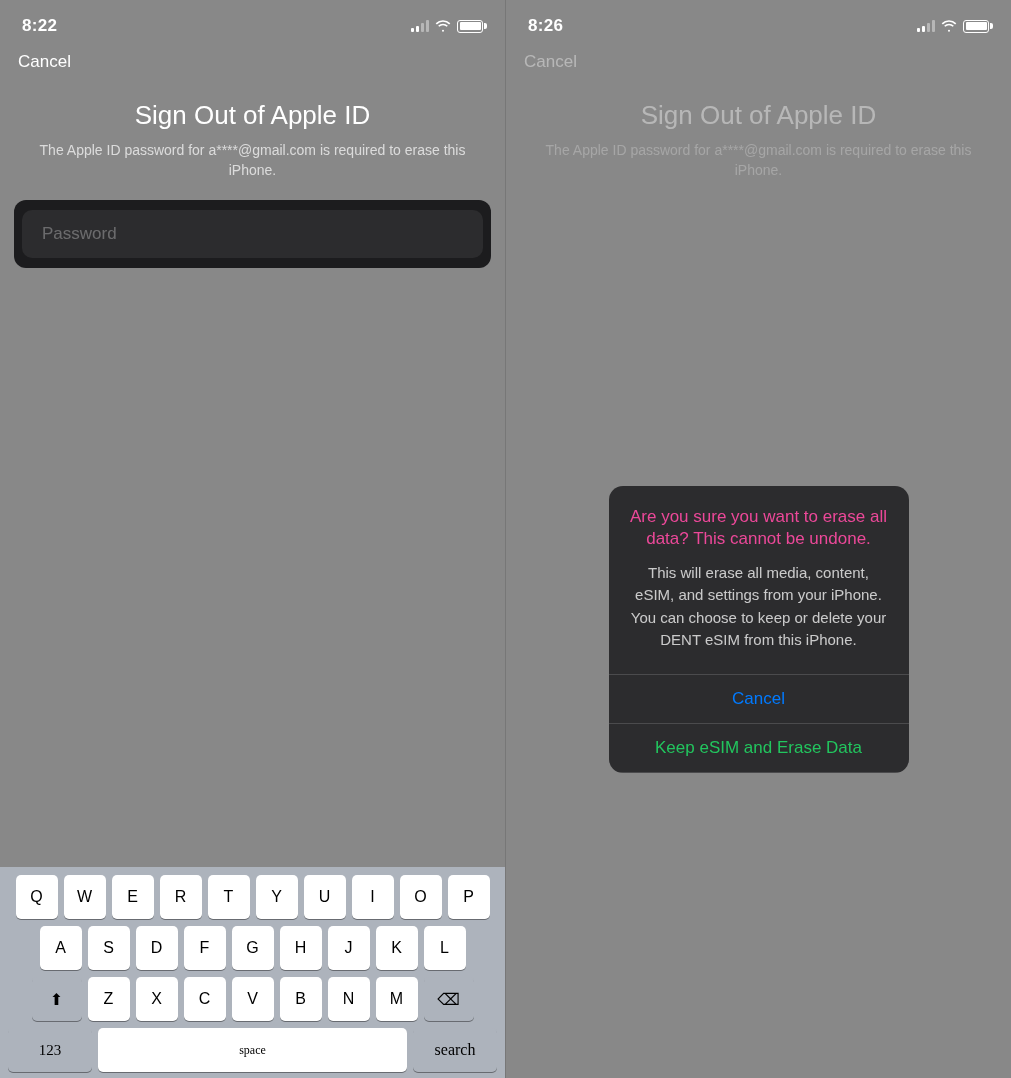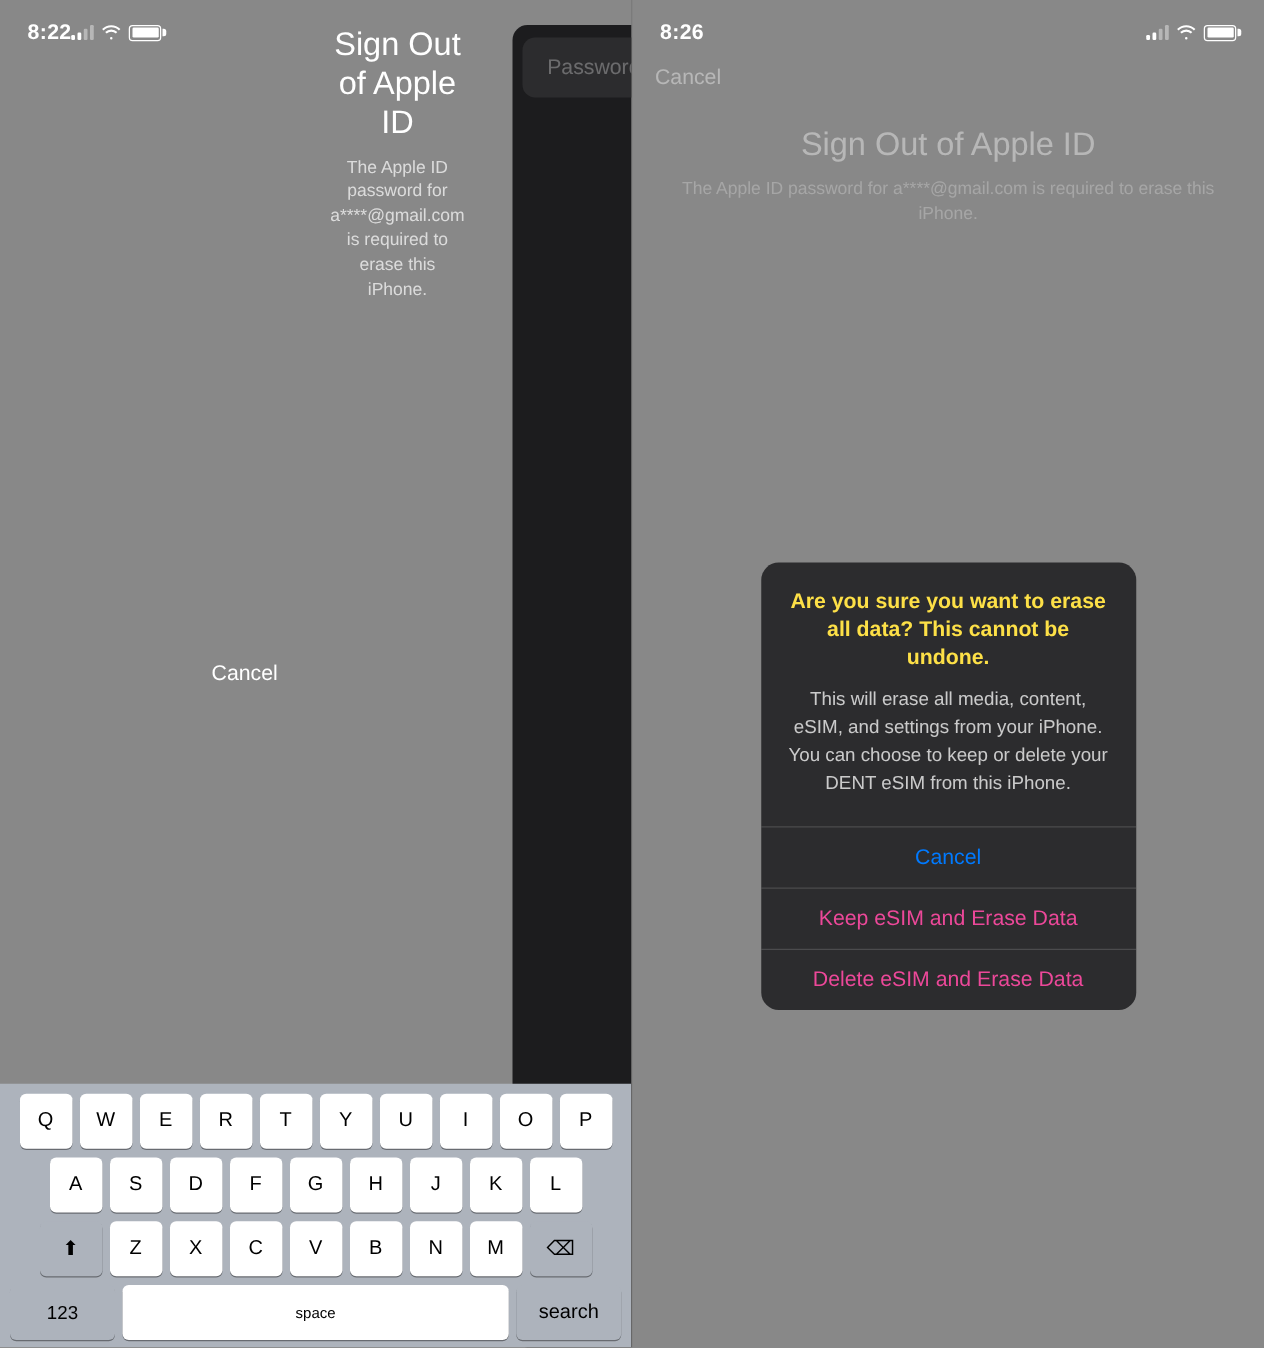--- a/index.html
+++ b/index.html
@@ -9,21 +9,21 @@
       display: flex;
       font-family: -apple-system, 'SF Pro Display', 'Helvetica Neue', Arial, sans-serif;
       background: #888;
       overflow: hidden;
     }
 
     
     .phone-panel {
       flex: 1;
       display: flex;
-      flex-direction: row;
+      flex-direction: column;
       background: #888;
       position: relative;
       overflow: hidden;
     }
 
     .phone-panel.left {
       border-right: 1px solid #777;
     }
 
     
@@ -208,20 +208,21 @@
       background: #adb3bc;
       flex: 1.5;
       max-width: 50px;
     }
 
     .bottom-row {
       display: flex;
       gap: 6px;
       justify-content: center;
       padding: 0 4px;
+      font-family: Liberation Serif, serif;
     }
 
     .key-123 {
       background: #adb3bc;
       border-radius: 5px;
       height: 44px;
       display: flex;
       align-items: center;
       justify-content: center;
       font-size: 15px;
@@ -282,22 +283,22 @@
       overflow: hidden;
     }
 
     .alert-body {
       padding: 20px 18px 22px;
       text-align: center;
     }
 
     .alert-title {
       font-size: 17px;
-      font-weight: 700;
-      color: #fde047;
+      font-weight: 400;
+      color: #ec4899;
       margin-bottom: 12px;
       line-height: 1.3;
     }
 
     .alert-message {
       font-size: 15px;
       color: rgba(255,255,255,0.75);
       line-height: 1.5;
     }
 
@@ -312,21 +313,21 @@
       justify-content: center;
       padding: 14px 16px;
       font-size: 17px;
       cursor: pointer;
       border: none;
       background: transparent;
       width: 100%;
     }
 
     .alert-btn.blue { color: #007AFF; }
-    .alert-btn.red { color: #ec4899; }
+    .alert-btn.red { color: #22c55e; }
 
     .right-sign-out-title {
       font-size: 26px;
       font-weight: 400;
       color: rgba(255,255,255,0.4);
       margin-bottom: 10px;
     }
 
     .right-sign-out-subtitle {
       font-size: 14px;
@@ -455,16 +456,15 @@
     <div class="alert-dialog">
       <div class="alert-body">
         <div class="alert-title">Are you sure you want to erase all data? This cannot be undone.</div>
         <div class="alert-message">This will erase all media, content, eSIM, and settings from your iPhone. You can choose to keep or delete your DENT eSIM from this iPhone.</div>
       </div>
       <div class="alert-divider"></div>
       <button class="alert-btn blue">Cancel</button>
       <div class="alert-divider"></div>
       <button class="alert-btn red">Keep eSIM and Erase Data</button>
       <div class="alert-divider"></div>
-      <button class="alert-btn red">Delete eSIM and Erase Data</button>
     </div>
   </div>
 </div>
 
 </body></html>

